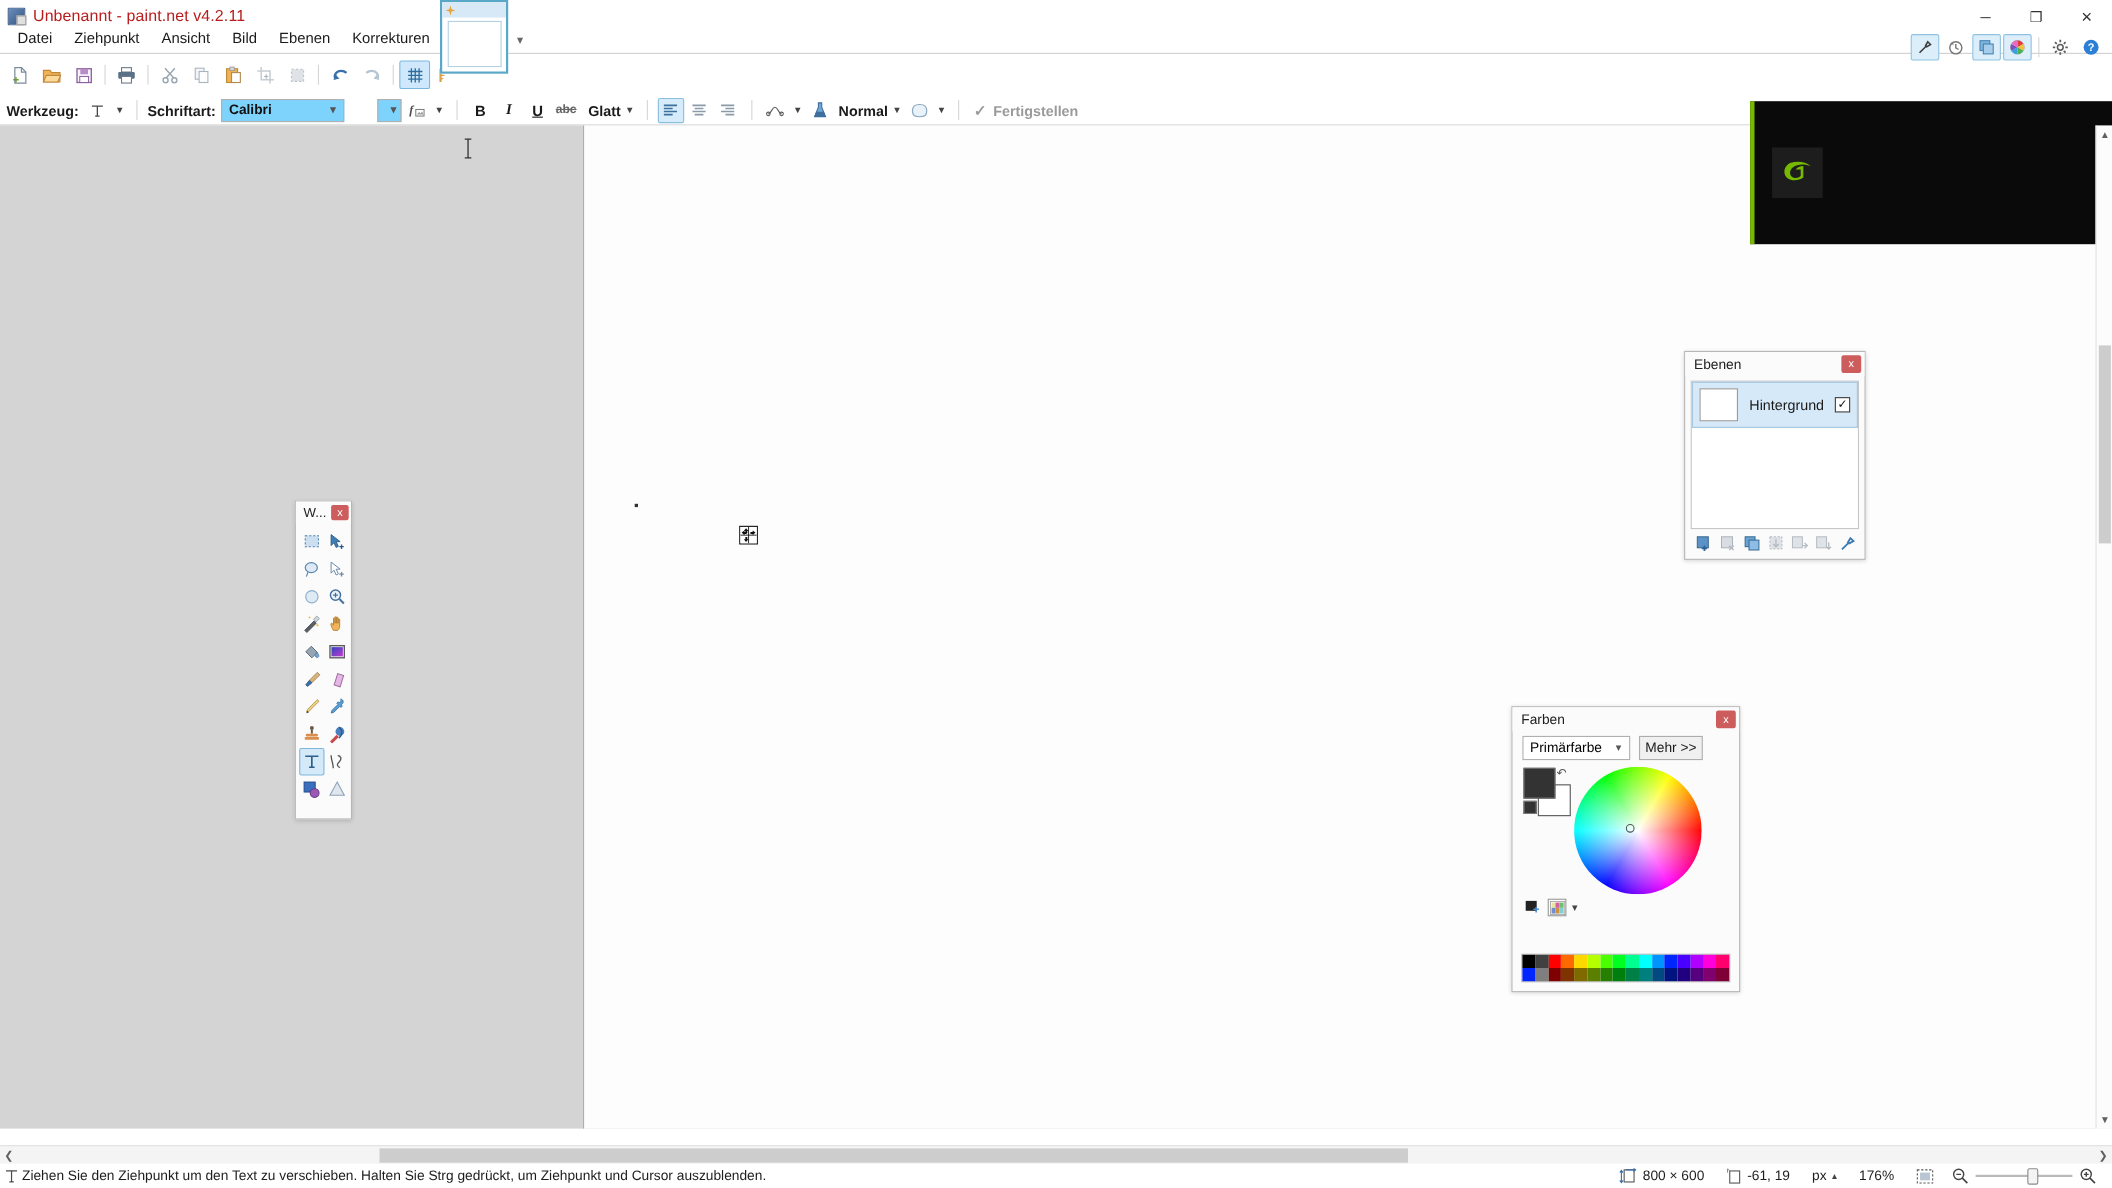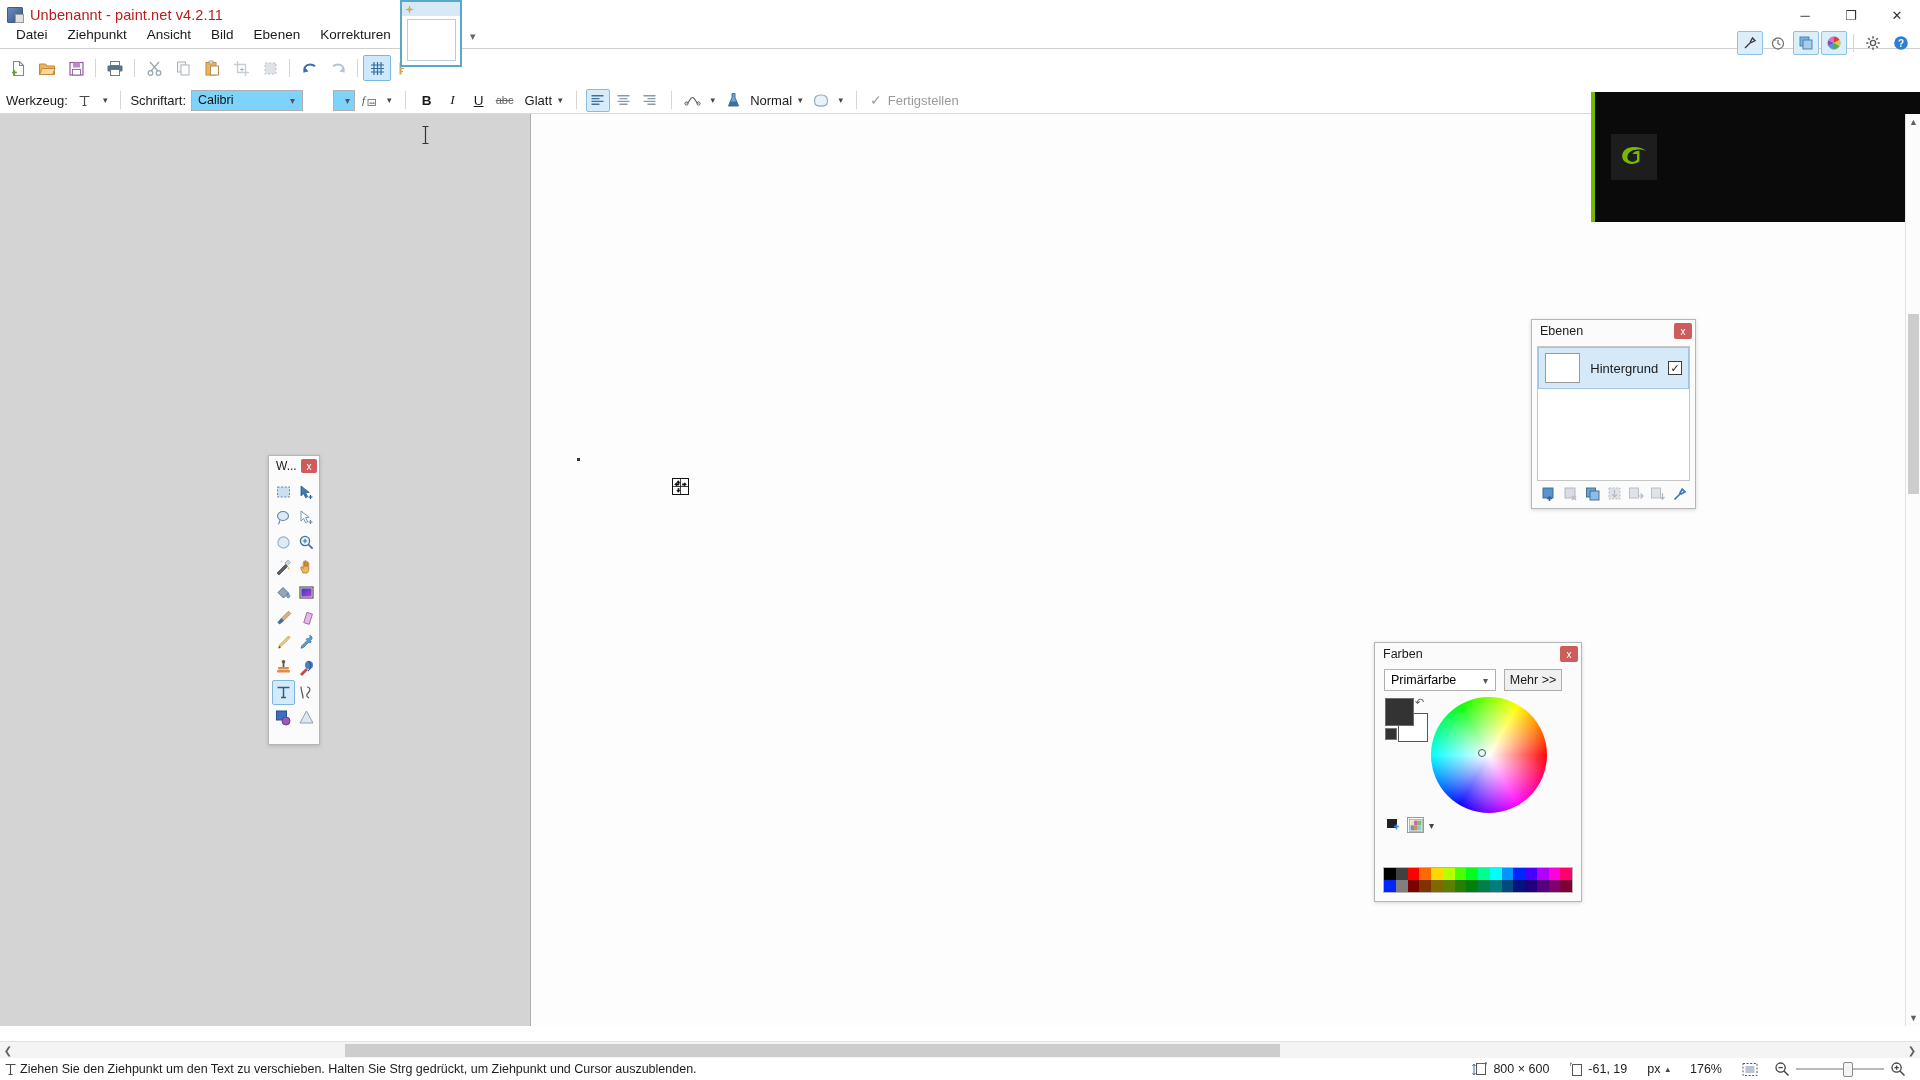--- a/index.html
+++ b/index.html
@@ -101,21 +101,21 @@
   .hdr-btn {
     width: 26px; height: 24px; display:flex; align-items:center;
     justify-content:center; border:1px solid transparent; border-radius:2px;
   }
   .hdr-btn.sel { background:#ddeefb; border-color:#8fc2e2; }
 
   
   .optbar {
     position: absolute; left: 0; top: 86px; width: 1920px; height: 28px;
     display: flex; align-items: center; padding-left: 6px; gap: 2px;
-    font-size: 13px; color: #1a1a1a;
+    font-size: 13px; color: #1a1a1a; font-weight: bold;
   }
   .opt-label { white-space: nowrap; margin-right: 3px; }
   .opt-sep { width:1px; height:18px; background:#d5d5d5; margin:0 7px; }
   .combo {
     height: 21px; border: 1px solid #b0b0b0; background:#7dd3fc;
     display:flex; align-items:center; padding: 0 2px 0 6px;
     font-size: 12.5px; color:#111;
   }
   .combo .cv { flex:1; white-space:nowrap; overflow:hidden; }
   .combo .ca { font-size:10px; color:#555; padding:0 5px; }
@@ -262,21 +262,21 @@
     position:absolute; left:5px; bottom:3px; right:5px; height:22px;
     display:flex; align-items:center; gap:2px; padding-left:2px;
   }
   .lt-btn { width:20px; height:20px; display:flex; align-items:center; justify-content:center; }
 
   
   #colors { left:1374px; top:642px; width:208px; height:260px; }
   .colors-body { position:absolute; left:0; top:22px; right:0; bottom:0; }
   .c-row1 { display:flex; align-items:center; gap:8px; padding:4px 8px 0 9px; }
   .c-select {
-    width:112px; height:22px; border:1px solid #b0b0b0; background:#fff;
+    width:98px; height:22px; border:1px solid #b0b0b0; background:#fff;
     display:flex; align-items:center; padding:0 3px 0 6px; font-size:12.5px;
   }
   .c-select .cv { flex:1; }
   .c-more {
     width:58px; height:22px; border:1px solid #adadad; background:#f0f0f0;
     display:flex; align-items:center; justify-content:center; font-size:12.5px;
     color:#1a1a1a;
   }
   .swatch-pair { position:absolute; left:10px; top:33px; width:44px; height:44px; }
   .sw-primary {

